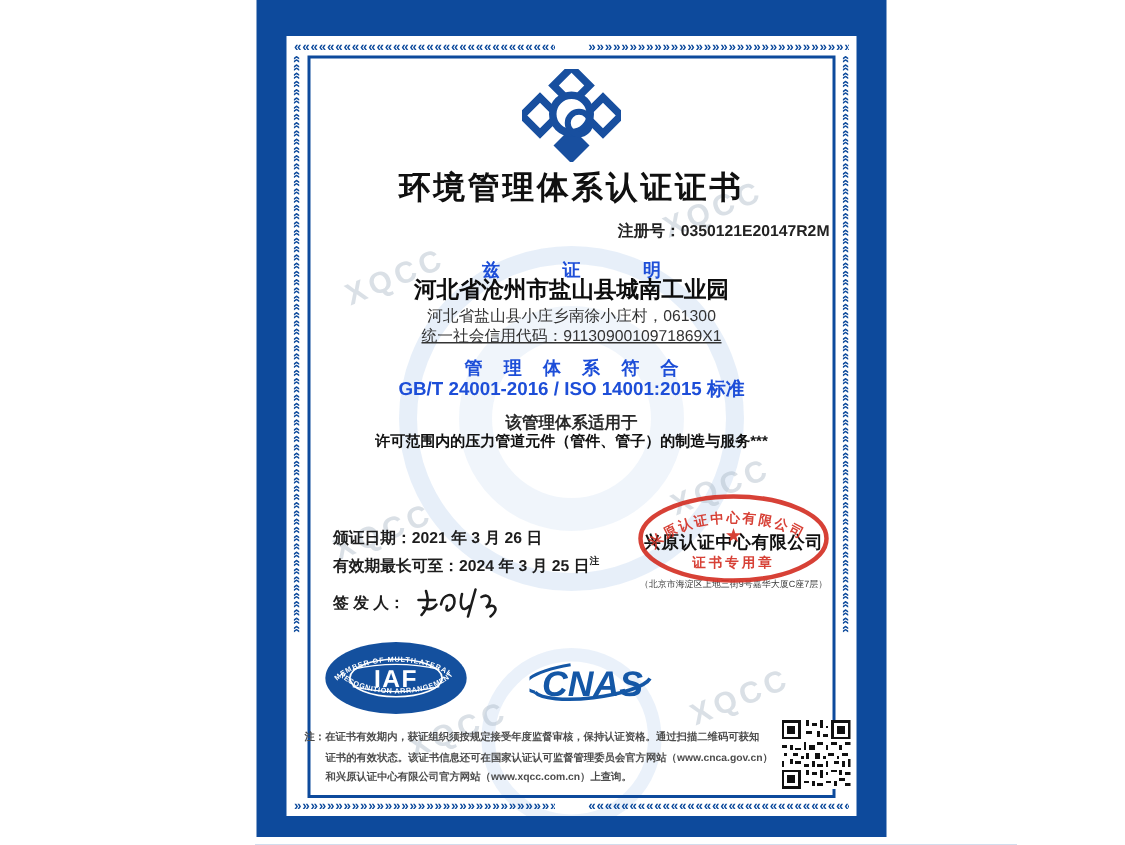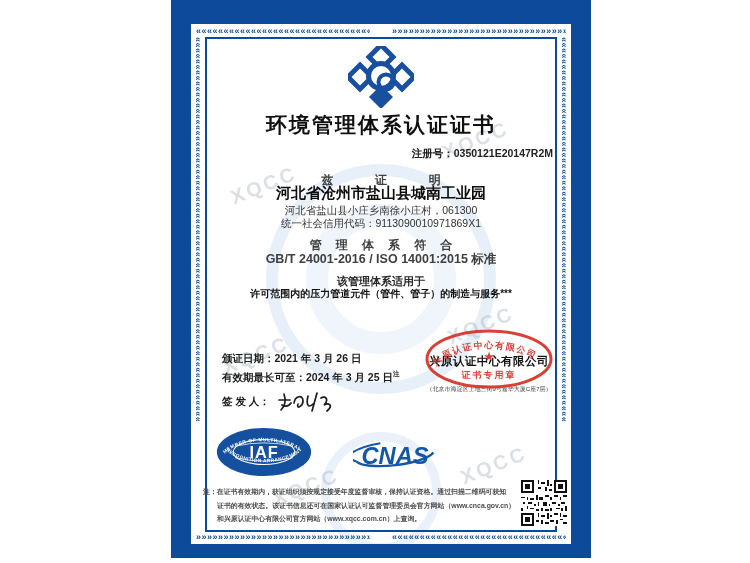--- a/index.html
+++ b/index.html
@@ -21,28 +21,28 @@
   .rule { position:absolute; left:14px; right:14px; top:13px; bottom:12px; border:2px solid #0d4a9c; }
 
   
   .wm-ring { position:absolute; border-radius:50%; border:12px solid rgba(186,210,238,.35); }
   .wm-ring.big { width:230px; height:230px; left:75px; top:140px; }
   .wm-ring.big2 { width:150px; height:150px; left:115px; top:180px; border-width:22px; border-color:rgba(186,210,238,.22); }
   .wm-ring.small { width:120px; height:120px; left:130px; top:408px; border-width:9px; border-color:rgba(186,210,238,.30); }
   .wm-text { position:absolute; color:rgba(168,180,196,.42); font-size:20px; font-weight:bold; letter-spacing:3px; transform:rotate(-22deg); }
 
   
-  .line { position:absolute; left:0; width:100%; text-align:center; color:#404040; }
+  .line { position:absolute; left:0; width:100%; text-align:center; color:#1d4ed8; }
   .logo { position:absolute; left:50%; top:22px; transform:translateX(-50%); }
   .title { top:87px; font-size:21px; font-weight:bold; letter-spacing:2px; color:#101010; }
   .regno { position:absolute; right:18px; top:123px; font-size:10.5px; font-weight:bold; color:#222; }
   .attest { top:148px; font-size:12px; font-weight:bold; letter-spacing:1.6em; text-indent:1.6em; }
   .company { top:160px; font-size:15px; font-weight:bold; color:#0d0d0d; }
   .addr { top:180px; font-size:10.5px; color:#333; }
-  .code { top:193px; font-size:10.5px; color:#333; }
+  .code { top:193px; font-size:10.5px; color:#333;text-decoration:underline; }
   .conform { top:213px; font-size:12px; font-weight:bold; letter-spacing:.45em; text-indent:.45em; }
   .std { top:227px; font-size:12.5px; font-weight:bold; }
   .applies { top:250px; font-size:11px; font-weight:bold; color:#2a2a2a; }
   .scope { top:263px; font-size:10px; font-weight:bold; color:#111; }
   .mfg { top:281px; font-size:8.5px; font-weight:bold; color:#222; }
 
   .issue-block { position:absolute; left:31px; top:328px; font-size:10.5px; font-weight:bold; color:#1d1d1d; text-align:left; }
   .issue-block .row { margin-bottom:3.5px; }
   .issue-block sup { font-size:6.5px; }
   .signer { margin-top:7px; display:flex; align-items:center; }

